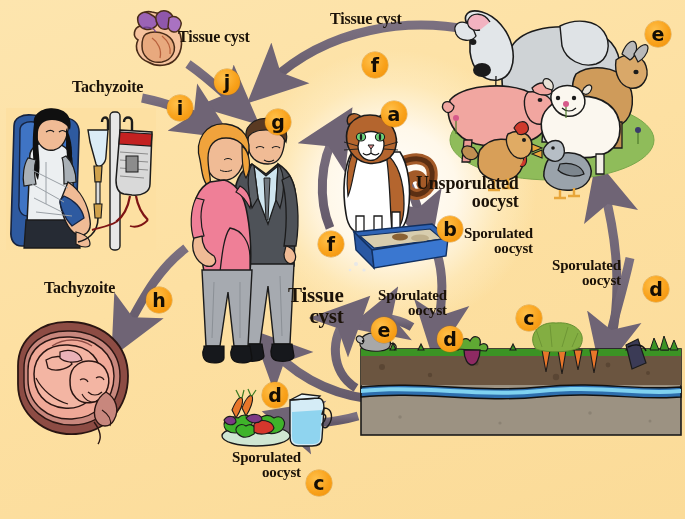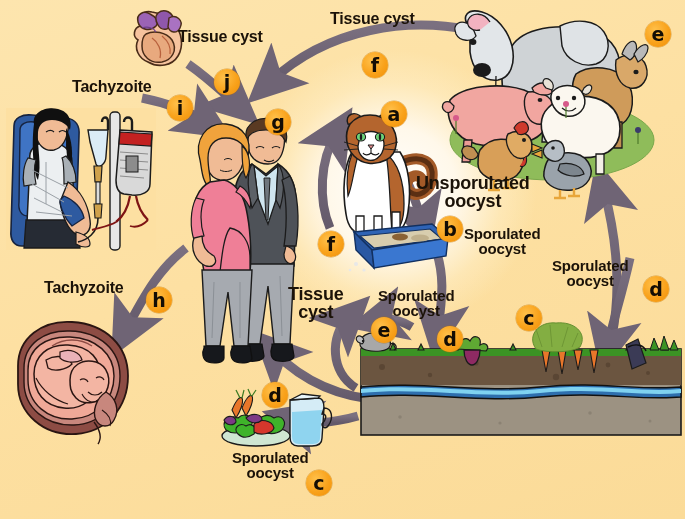--- a/index.html
+++ b/index.html
@@ -10,27 +10,27 @@
     width:685px;height:519px;
     overflow:hidden;
     background:
       radial-gradient(ellipse 190px 185px at 392px 190px, #ffffff 0%, #fff8ea 34%, rgba(255,241,206,0.45) 58%, rgba(252,226,170,0) 76%),
       linear-gradient(160deg,#fde5ae 0%,#fde0a2 46%,#fbdb98 100%);
   }
 
   
   .lbl{
     position:absolute;
-    font-family:Liberation Sans, sans-serif;
+    font-family:Liberation Serif, serif;
     font-weight:bold;
     color:#1b1208;
     line-height:1.02;
     letter-spacing:-0.2px;
     white-space:pre-line;
-    text-align:center;
+    text-align:right;
   }
 
   
   .badge{
     position:absolute;
     width:26px;height:26px;border-radius:50%;
     background:radial-gradient(circle at 38% 34%, #ffc04a 0%, #f9a21b 55%, #ef8f07 100%);
     color:#140d04;
     font-family:"DejaVu Sans","Liberation Sans",sans-serif;
     font-weight:bold;font-size:19px;
@@ -487,21 +487,21 @@
   <div class="lbl" style="left:330px;top:11px;font-size:16px;">Tissue cyst</div>
   <div class="lbl" style="left:72px;top:79px;font-size:16px;">Tachyzoite</div>
   <div class="lbl" style="left:416px;top:174px;font-size:18px;">Unsporulated
 oocyst</div>
   <div class="lbl" style="left:464px;top:226px;font-size:15px;">Sporulated
 oocyst</div>
   <div class="lbl" style="left:552px;top:258px;font-size:15px;">Sporulated
 oocyst</div>
   <div class="lbl" style="left:378px;top:288px;font-size:15px;">Sporulated
 oocyst</div>
-  <div class="lbl" style="left:288px;top:285px;font-size:18px;">Tissue
+  <div class="lbl" style="left:288px;top:285px;font-size:21px;">Tissue
 cyst</div>
   <div class="lbl" style="left:44px;top:280px;font-size:16px;">Tachyzoite</div>
   <div class="lbl" style="left:232px;top:450px;font-size:15px;">Sporulated
 oocyst</div>
 
   <div class="badge" style="left:381px;top:101px;">a</div>
   <div class="badge" style="left:437px;top:216px;">b</div>
   <div class="badge" style="left:516px;top:305px;">c</div>
   <div class="badge" style="left:306px;top:470px;">c</div>
   <div class="badge" style="left:437px;top:326px;">d</div>

